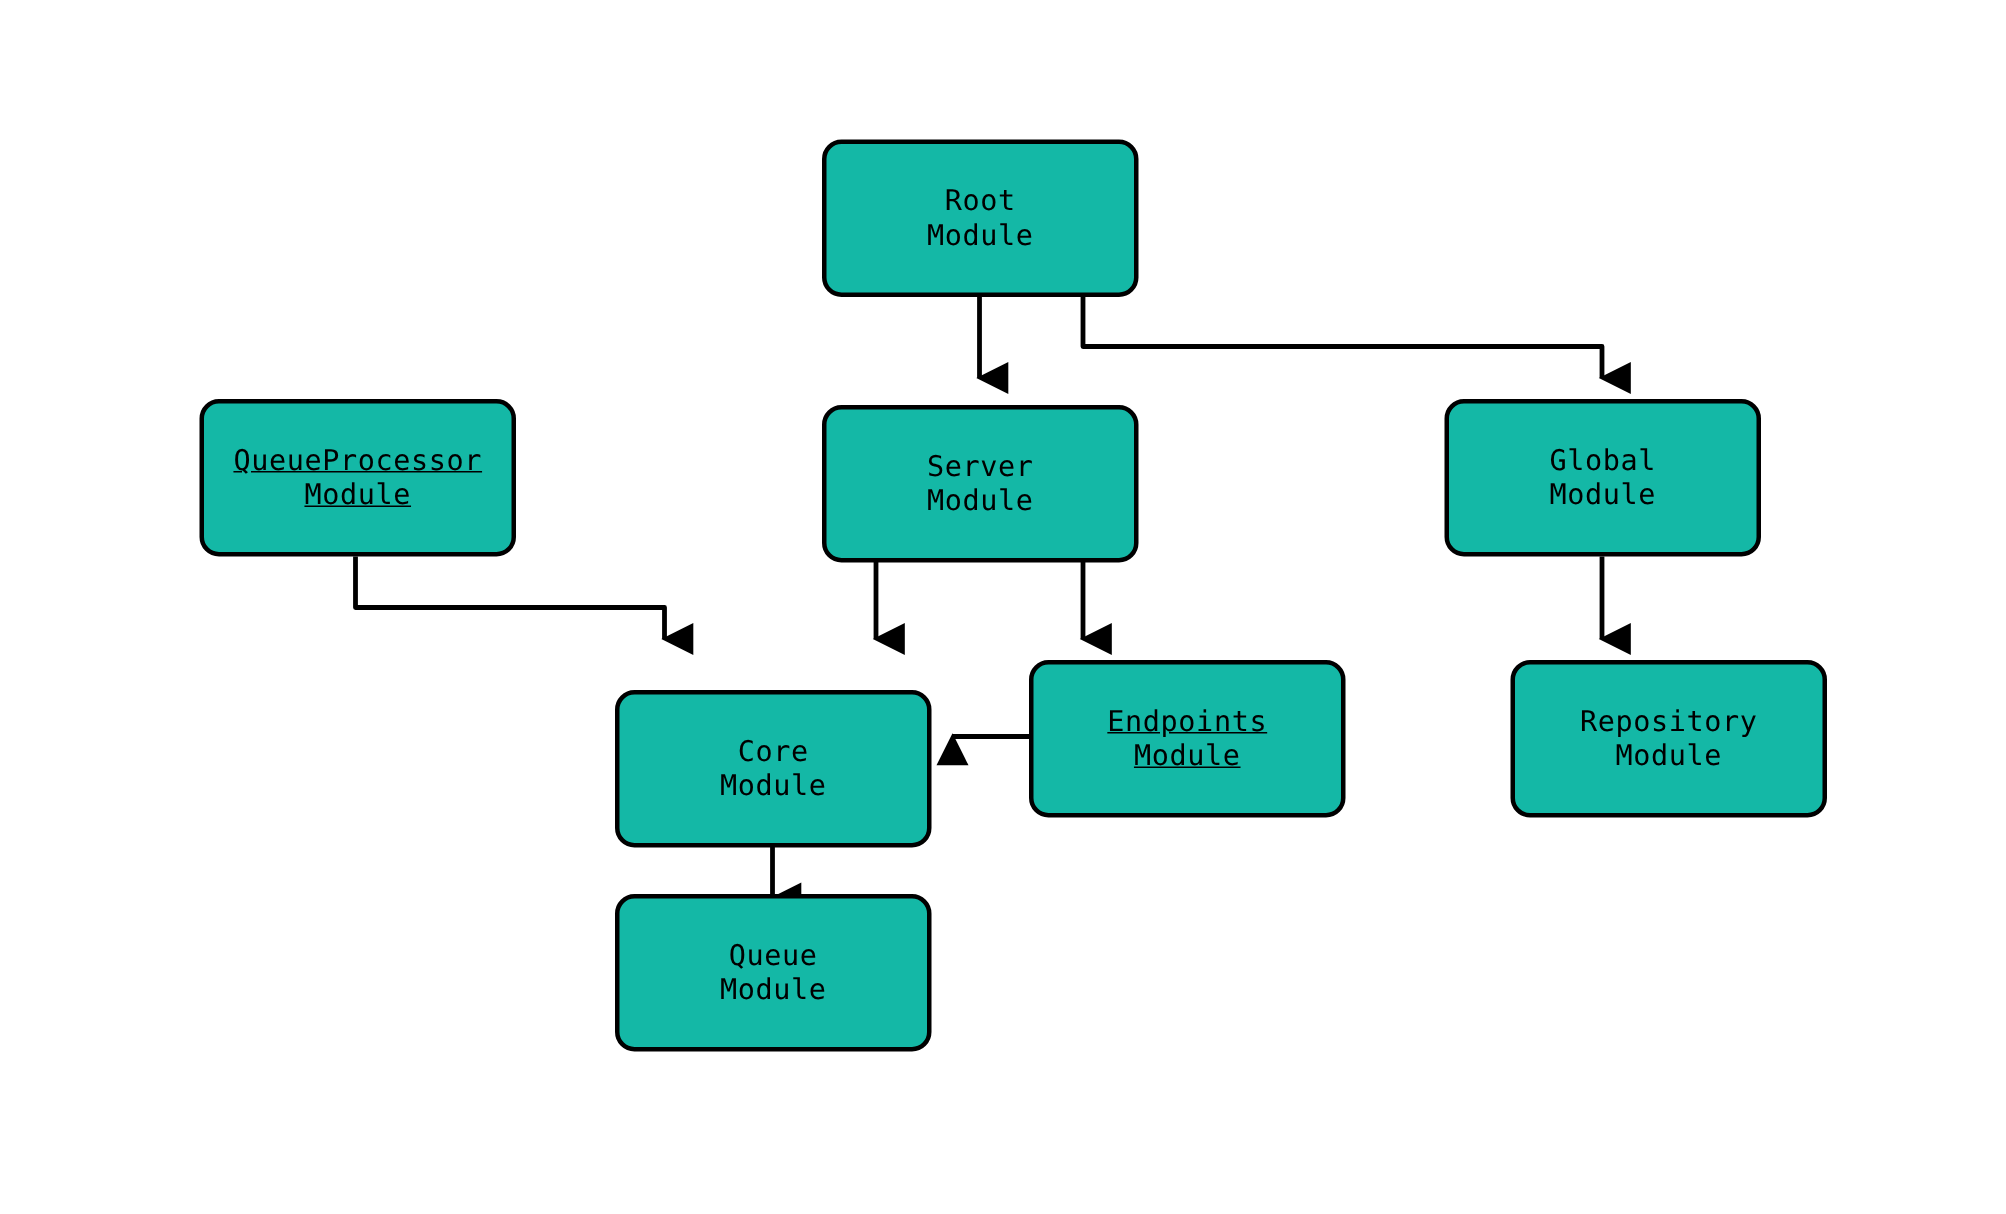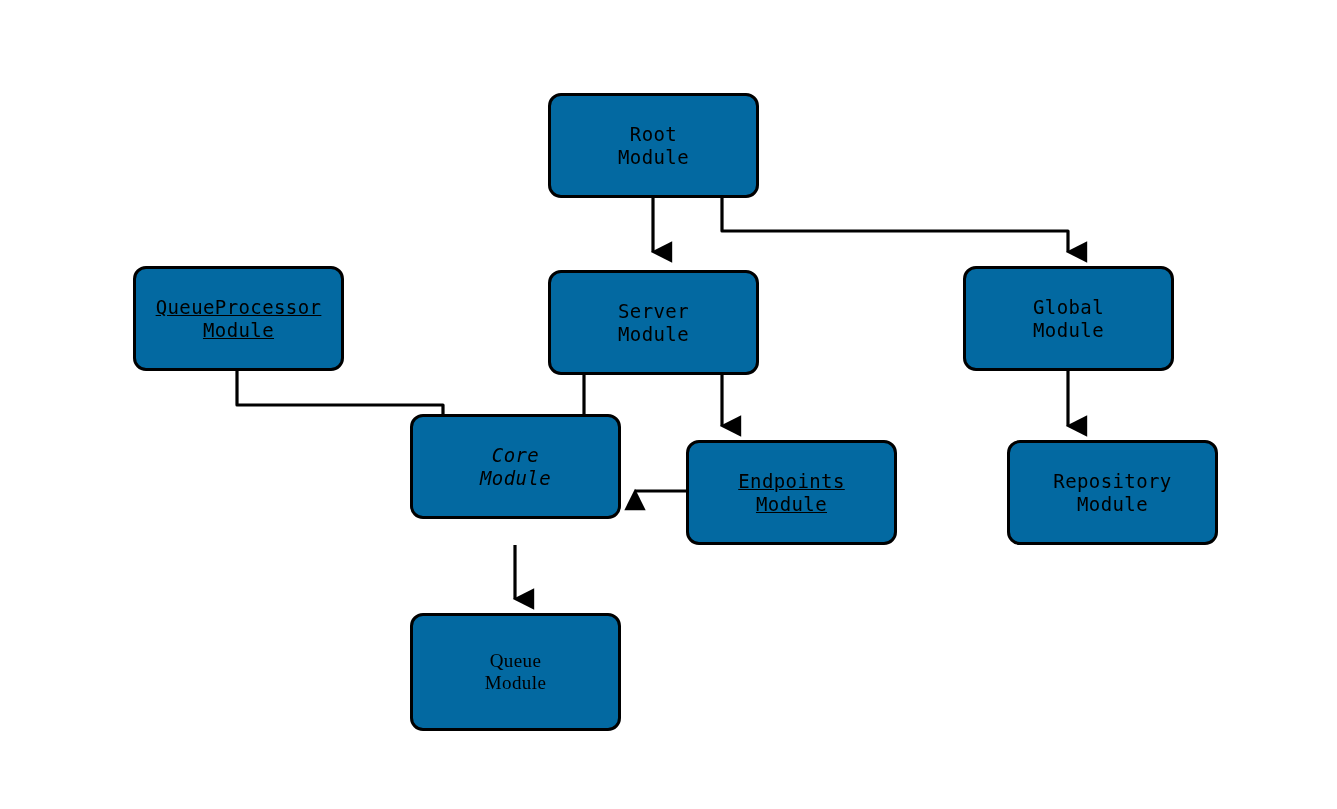--- a/index.html
+++ b/index.html
@@ -20,21 +20,21 @@
     position: absolute;
     left: 0;
     top: 0;
     width: 1337px;
     height: 809px;
     pointer-events: none;
   }
   .node {
     position: absolute;
     box-sizing: border-box;
-    background: #0369a1;
+    background: #14b8a6;
     border: 3.5px solid #000000;
     border-radius: 13px;
     display: flex;
     align-items: center;
     justify-content: center;
     z-index: 2;
   }
   .node-label {
     text-align: center;
     color: #000000;
@@ -81,33 +81,33 @@
   <div class="node" style="left: 548px; top: 270px; width: 211px; height: 105px;">
     <span class="node-label">Server
 Module</span>
   </div>
 
   <div class="node" style="left: 963px; top: 266px; width: 211px; height: 105px;">
     <span class="node-label">Global
 Module</span>
   </div>
 
-  <div class="node" style="left: 410px; top: 414px; width: 211px; height: 105px; font-style: italic;">
+  <div class="node" style="left: 410px; top: 460px; width: 211px; height: 105px;">
     <span class="node-label">Core
 Module</span>
   </div>
 
   <div class="node" style="left: 686px; top: 440px; width: 211px; height: 105px; text-decoration: underline;">
     <span class="node-label">Endpoints
 Module</span>
   </div>
 
   <div class="node" style="left: 963px; top: 440px; width: 211px; height: 105px; margin-left: 44px;">
     <span class="node-label">Repository
 Module</span>
   </div>
 
-  <div class="node" style="left: 410px; top: 613px; width: 211px; height: 118px; font-family: Liberation Serif, serif;">
+  <div class="node" style="left: 410px; top: 596px; width: 211px; height: 105px;">
     <span class="node-label">Queue
 Module</span>
   </div>
 
 </div>
 
 </body></html>

